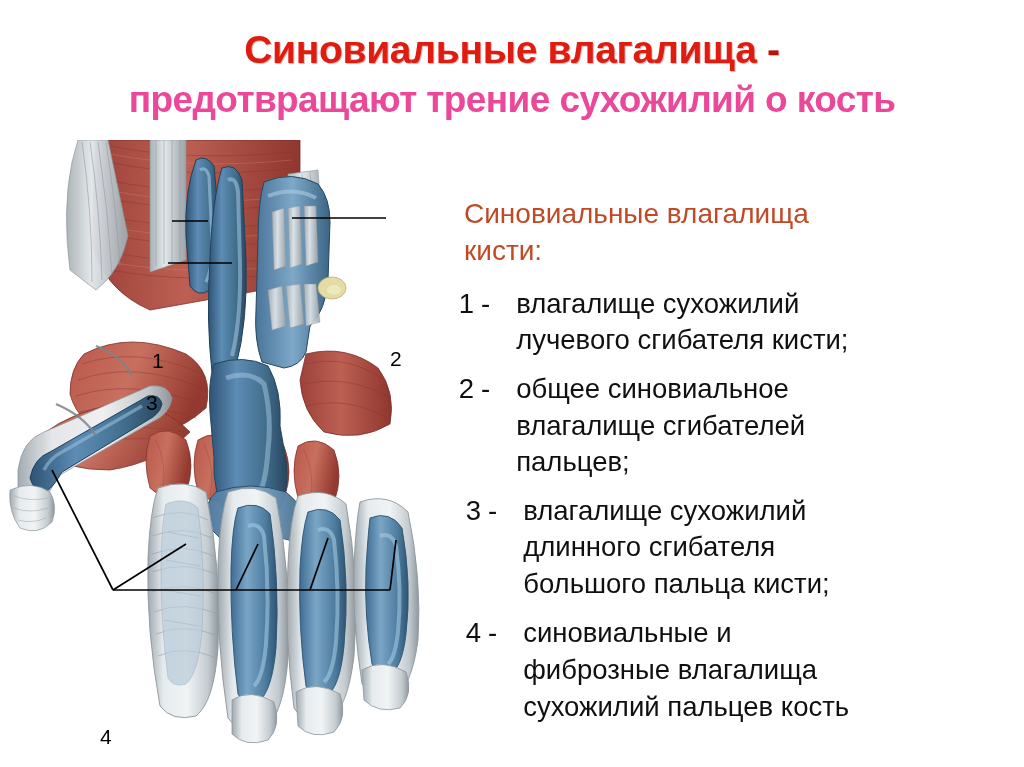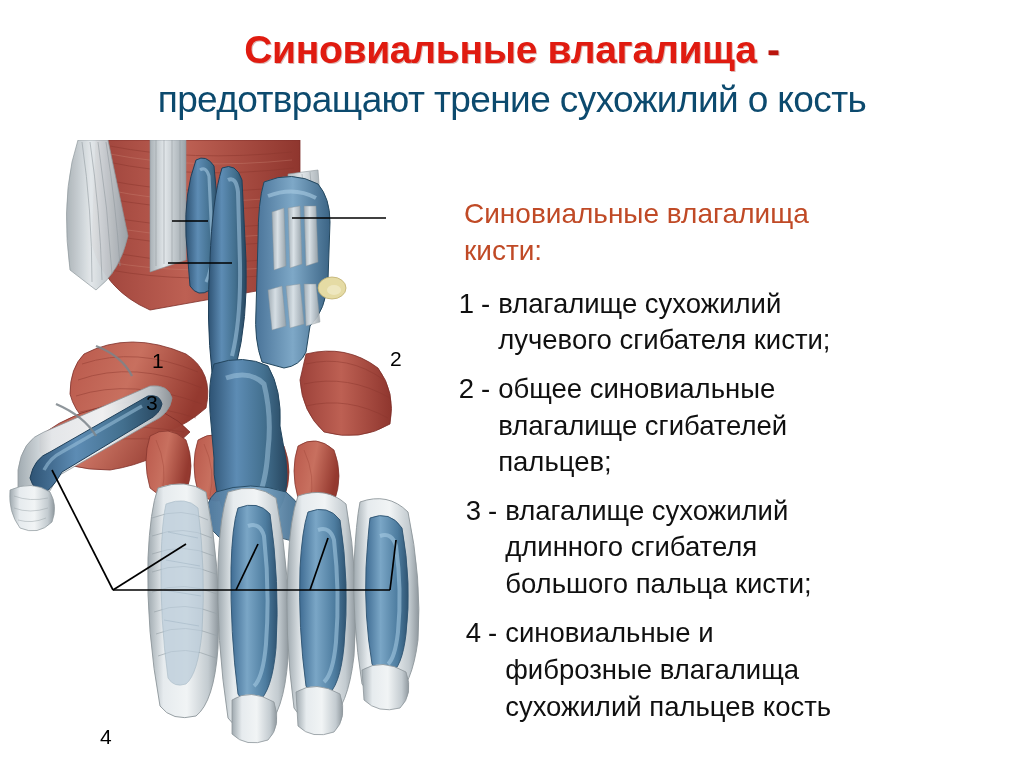--- a/index.html
+++ b/index.html
@@ -40,22 +40,22 @@
     text-shadow: 1px 1px 0 rgba(140, 20, 12, 0.30);
     white-space: nowrap;
   }
   #title-line1 .dash {
     color: #b9140c;
   }
   #title-line2 {
     display: block;
     margin-top: 10px;
     font-size: 37px;
-    font-weight: normal;
-    color: #0c4a6e;
+    font-weight: bold;
+    color: #ec4899;
     letter-spacing: -0.6px;
     white-space: nowrap;
   }
 
   
   #legend {
     position: absolute;
     left: 452px;
     top: 196px;
     width: 540px;
@@ -80,20 +80,21 @@
     width: 22px;
     text-align: right;
   }
   .legend-item .dash {
     flex: 0 0 auto;
     padding: 0 8px 0 7px;
   }
   .legend-item .txt {
     flex: 1 1 auto;
     white-space: pre-line;
+    margin-left: 18px;
   }
   .legend-item.indent {
     padding-left: 7px;
   }
   #item-1 { margin-top: 16px; }
   #item-2 { margin-top: 12px; }
   #item-3 { margin-top: 12px; }
   #item-4 { margin-top: 13px; }
 
   
@@ -400,21 +401,21 @@
     <div class="legend-item" id="item-1">
       <span class="num">1</span>
       <span class="dash">-</span>
       <span class="txt">влагалище сухожилий
 лучевого сгибателя кисти;</span>
     </div>
 
     <div class="legend-item" id="item-2">
       <span class="num">2</span>
       <span class="dash">-</span>
-      <span class="txt">общее синовиальные
+      <span class="txt">общее синовиальное
 влагалище сгибателей
 пальцев;</span>
     </div>
 
     <div class="legend-item indent" id="item-3">
       <span class="num">3</span>
       <span class="dash">-</span>
       <span class="txt">влагалище сухожилий
 длинного сгибателя
 большого пальца кисти;</span>

